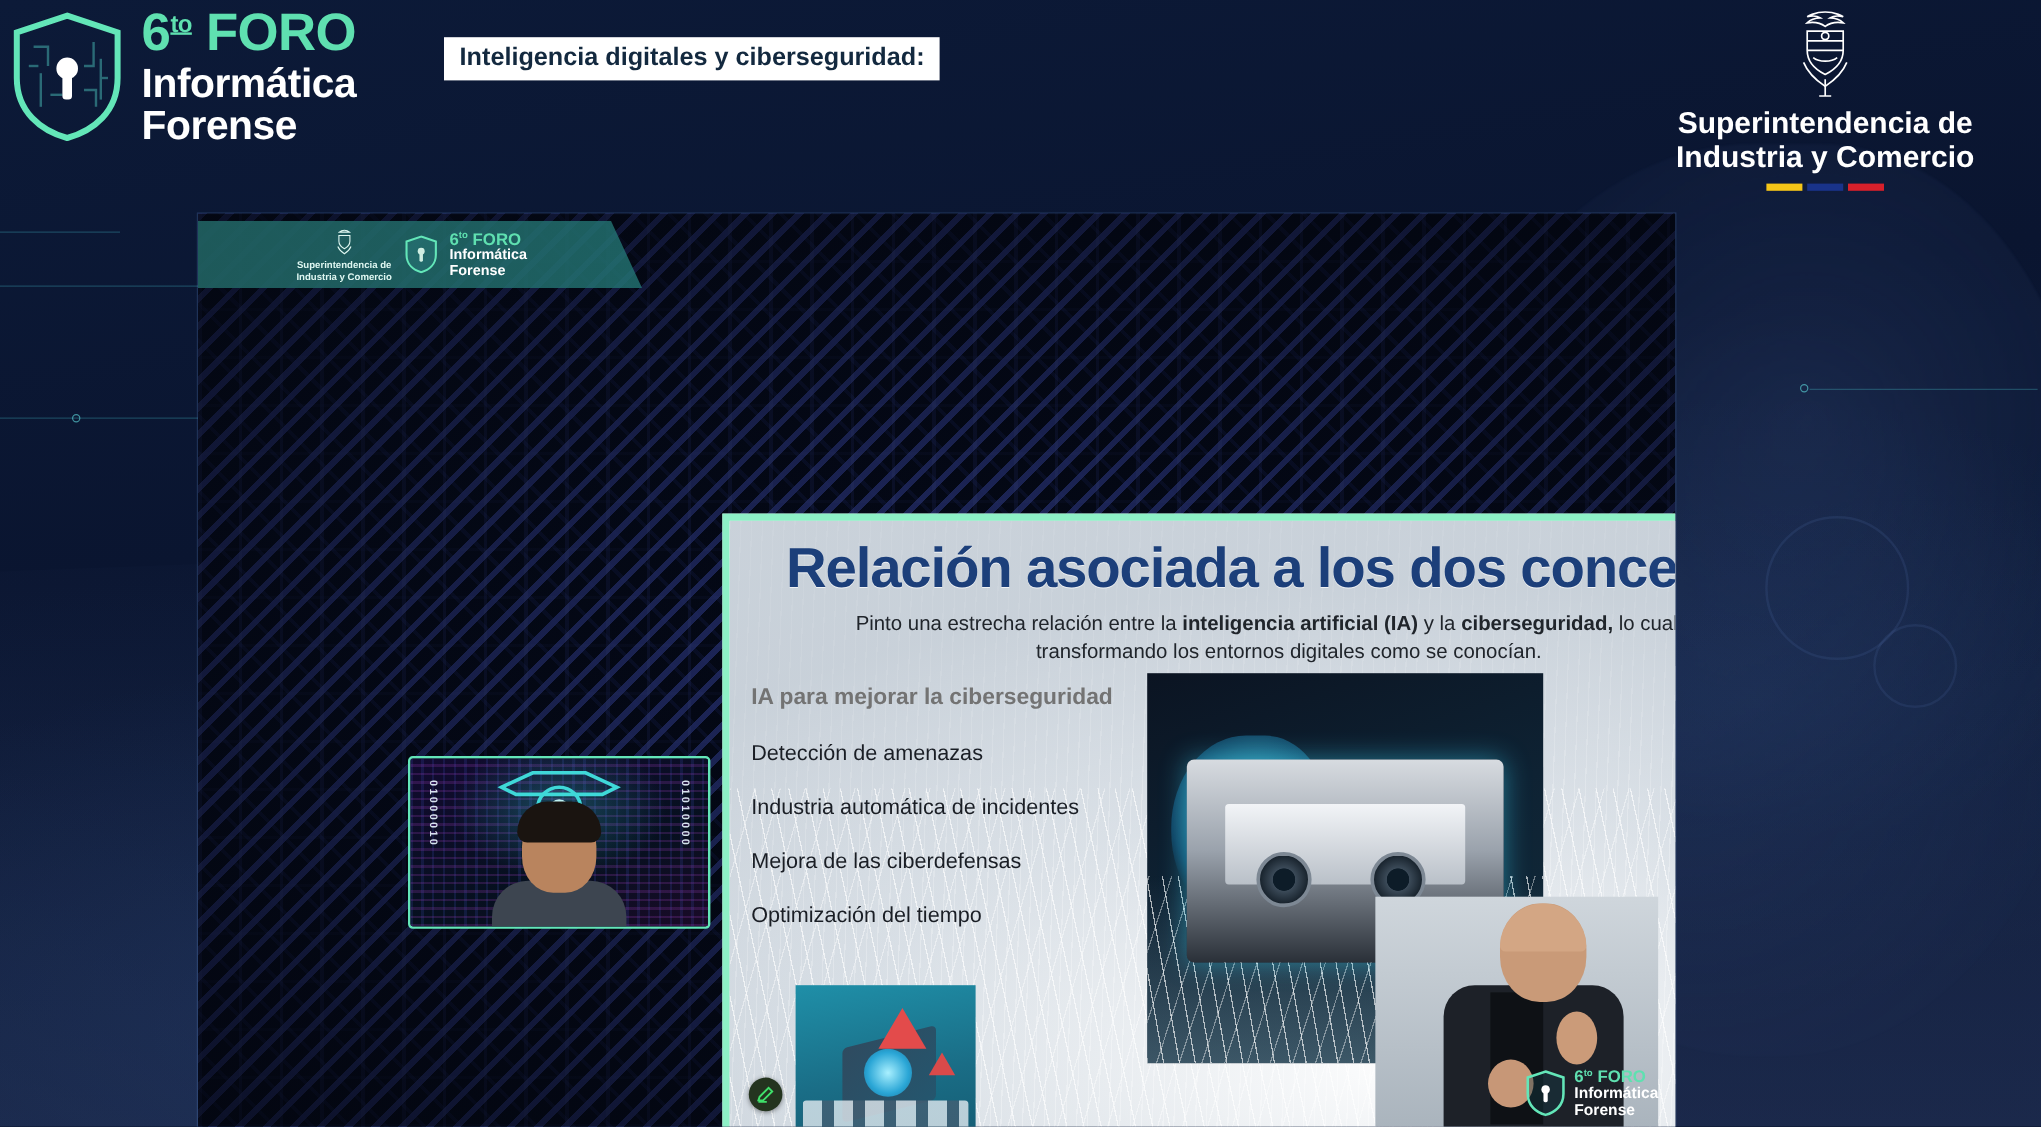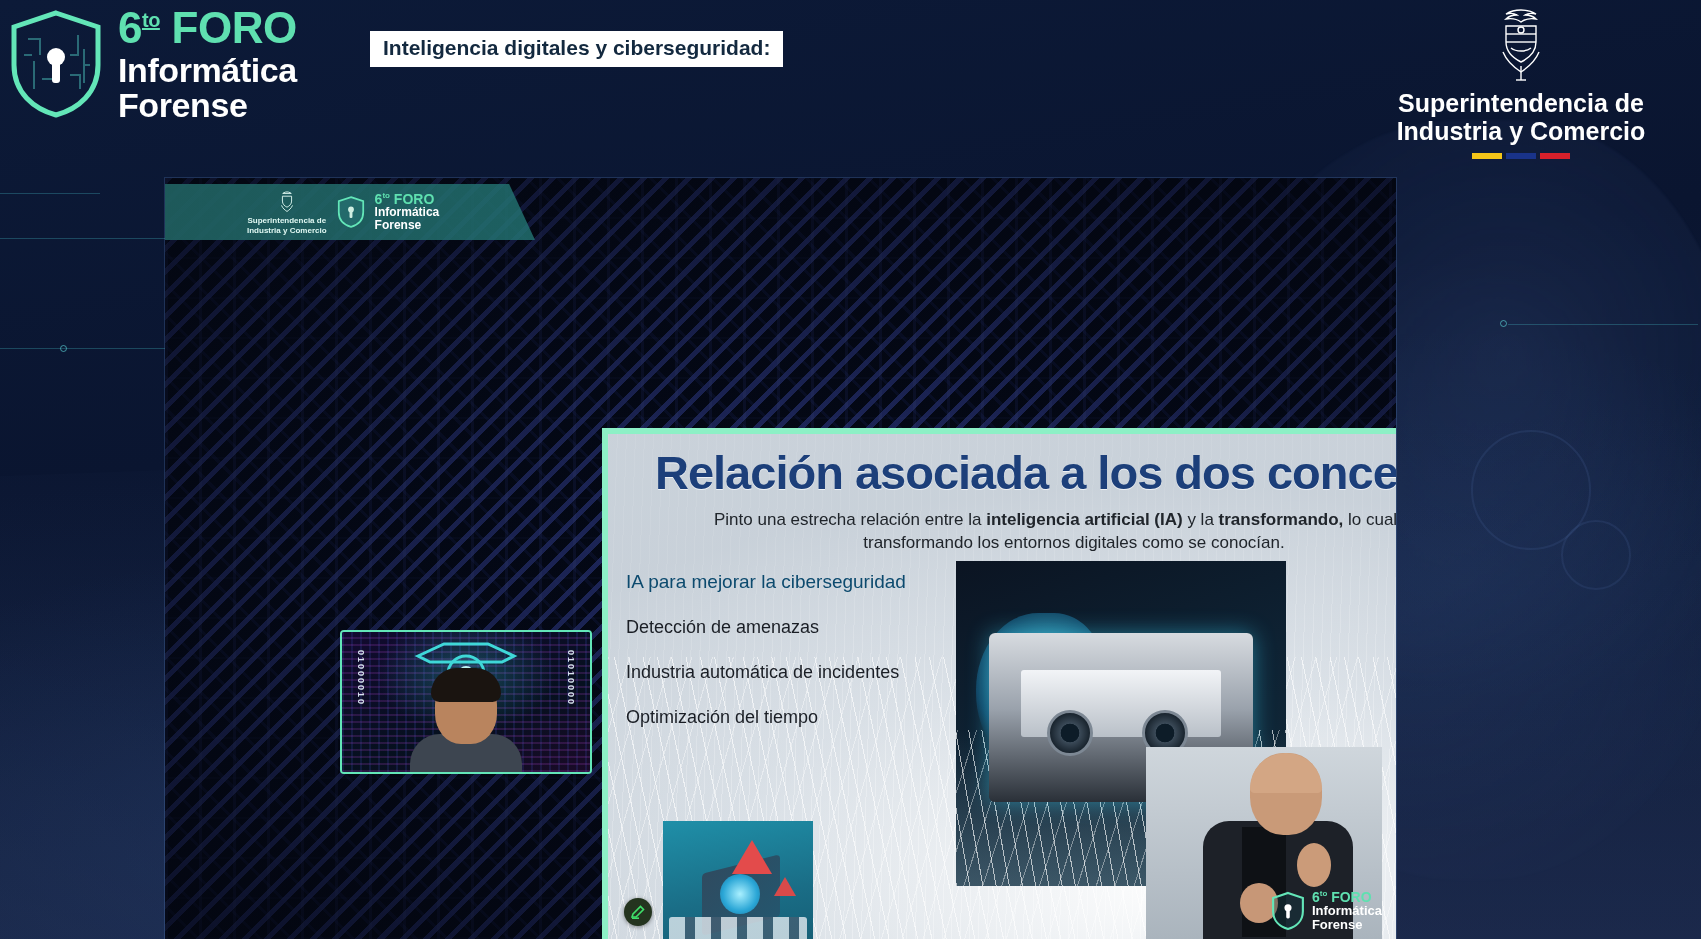--- a/index.html
+++ b/index.html
@@ -148,21 +148,21 @@
     text-shadow:0 1px 0 rgba(255,255,255,.7);
   }
   .slide-sub{
     margin-top:12px; text-align:center; color:#20252b; font-size:17px; line-height:1.35;
     padding:0 44px;
   }
   .slide-sub b{ font-weight:bold;margin-top:37px; }
 
   .slide-body{ display:flex; margin-top:16px; }
   .slide-list{ width:320px; flex:none; padding-left:0px; }
-  .li-head{ color:#0c4a6e; font-size:19px; font-weight:normal; margin-bottom:24px; }
+  .li-head{ color:#737373; font-size:19px; font-weight:bold; margin-bottom:24px; }
   .li-item{ color:#1a1e25; font-size:18px; margin-bottom:24px; }
 
   .slide-photo{
     width:330px; height:325px; margin-left:10px; margin-top:-10px; flex:none;
     border:0; overflow:hidden; position:relative;
     background:linear-gradient(160deg,#0b1422,#0e2233 45%,#122c3c);
   }
   .cassette{ position:absolute; left:10%; top:22%; width:80%; height:52%;
              background:linear-gradient(180deg,#d7dbe0,#9aa2ac 45%,#2a3038);
              border-radius:6px; box-shadow:0 0 22px rgba(60,220,255,.45); }
@@ -357,28 +357,29 @@
     </div>
   </div>
 
   <div class="slide">
     <div class="slide-bg"></div>
     <div class="slide-mesh"></div>
 
     <div class="slide-inner">
       <div class="slide-title">Relación asociada a los dos conceptos</div>
       <div class="slide-sub">
-        <span>Pinto una estrecha relación entre la </span><b>inteligencia artificial (IA)</b><span> y la </span><b>transformando,</b><span> lo cual está transformando los entornos digitales como se conocían.</span>
+        <span>Pinto una estrecha relación entre la </span><b>inteligencia artificial (IA)</b><span> y la </span><b>ciberseguridad,</b><span> lo cual está transformando los entornos digitales como se conocían.</span>
       </div>
 
       <div class="slide-body">
         <div class="slide-list">
           <div class="li-head">IA para mejorar la ciberseguridad</div>
           <div class="li-item">Detección de amenazas</div>
           <div class="li-item">Industria automática de incidentes</div>
+          <div class="li-item">Mejora de las ciberdefensas</div>
           <div class="li-item">Optimización del tiempo</div>
         </div>
 
         <div class="slide-photo">
           <div class="photo-wave"></div>
           <div class="brain"></div>
           <div class="cassette">
             <div class="cass-window"></div>
             <div class="cass-reel" style="left:22%"></div>
             <div class="cass-reel" style="left:58%"></div>

